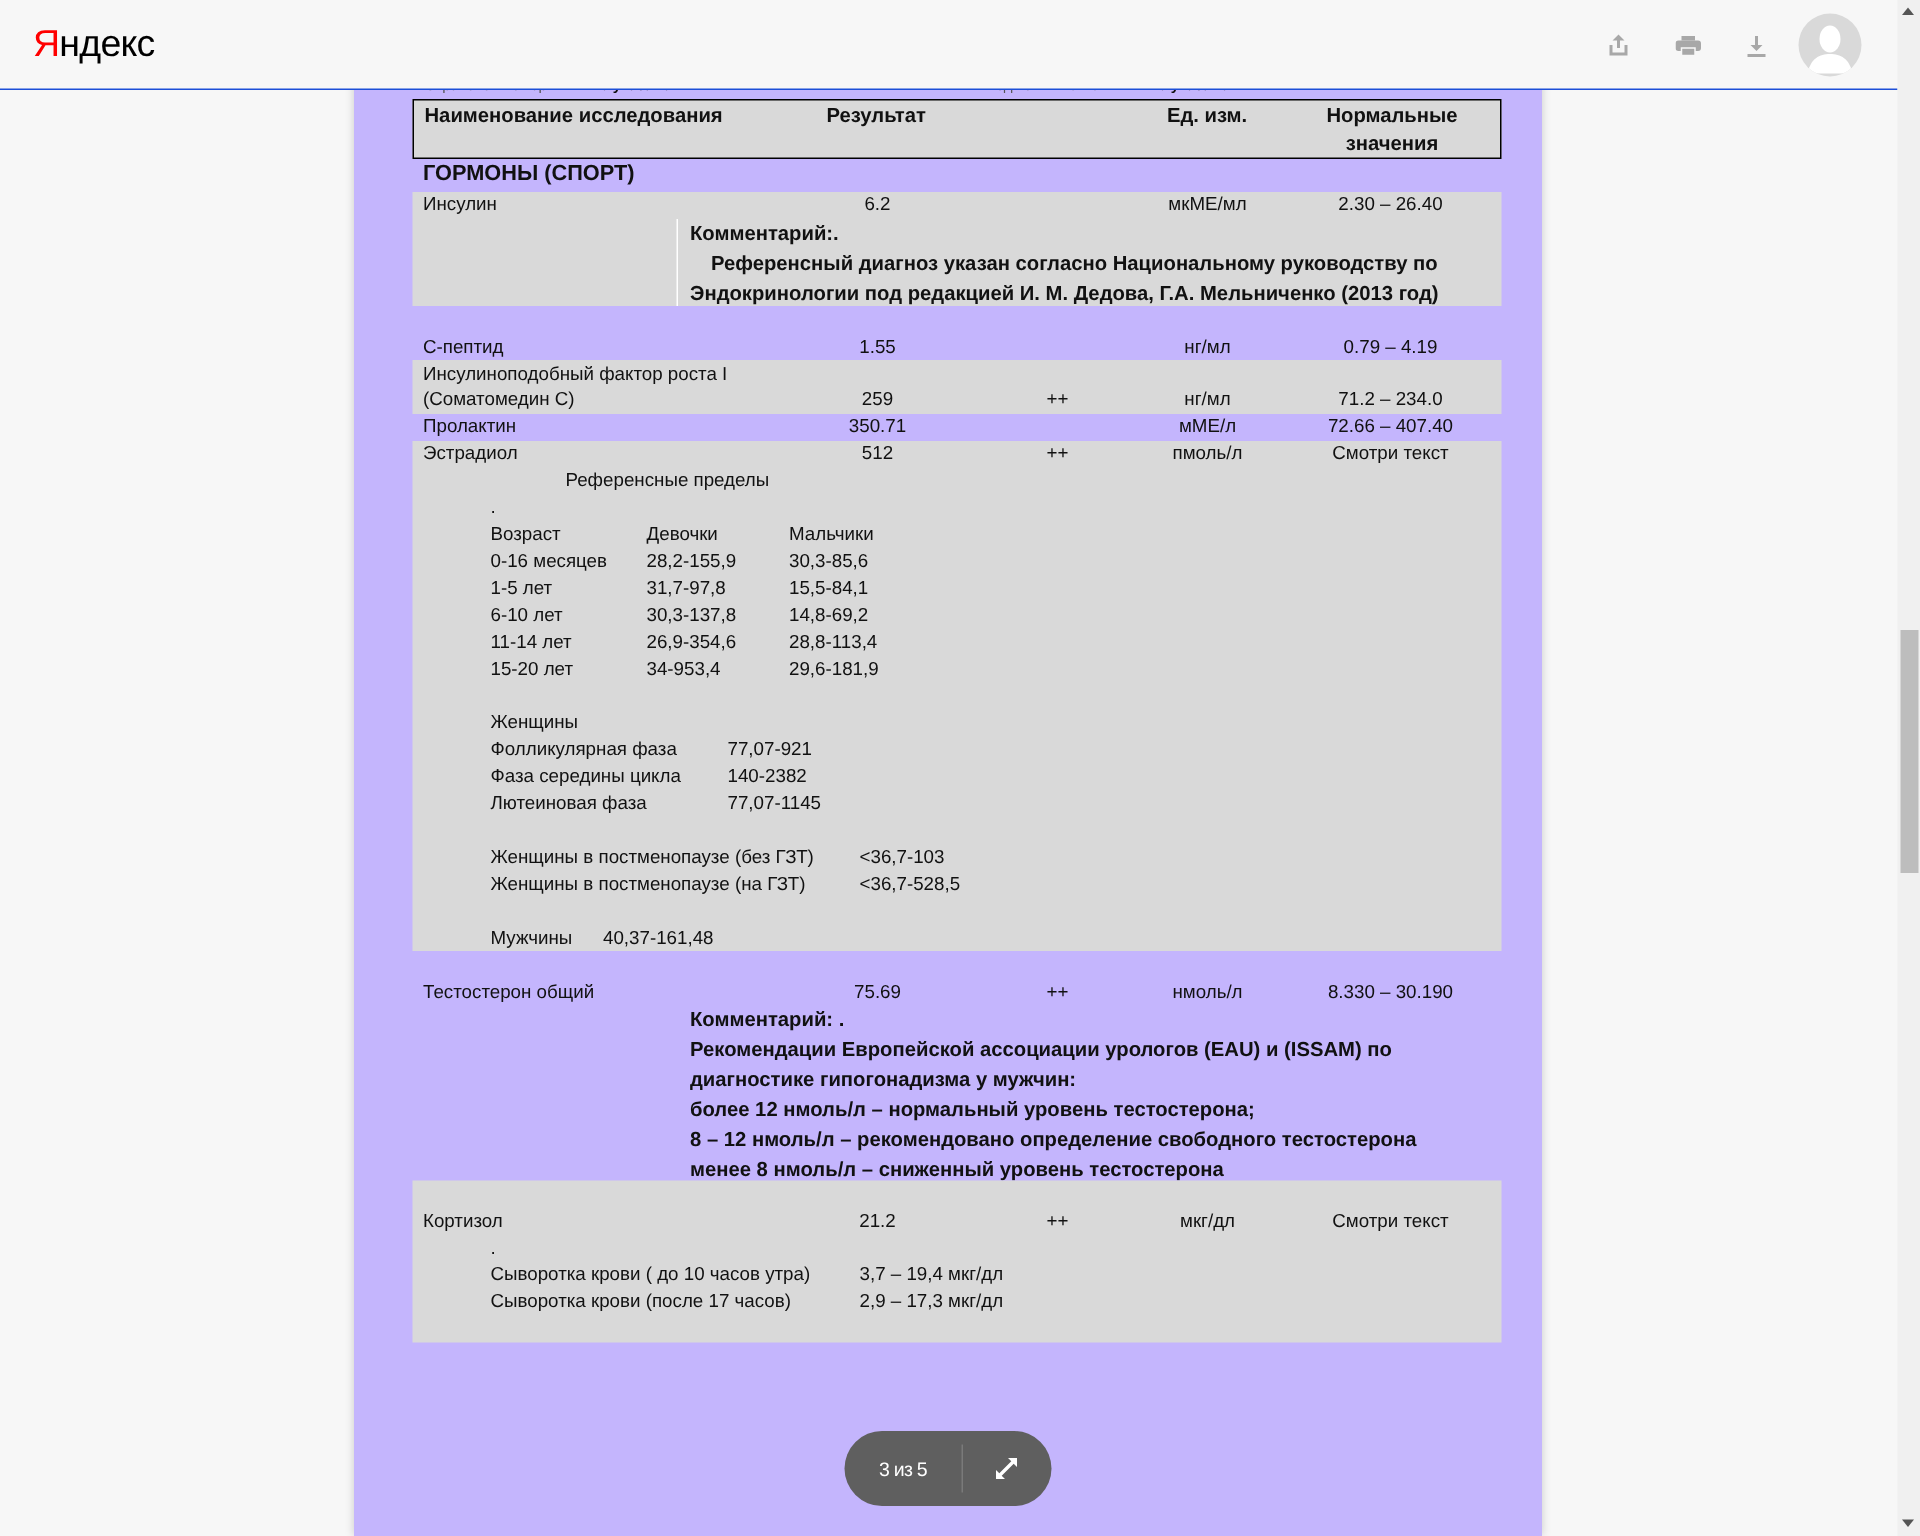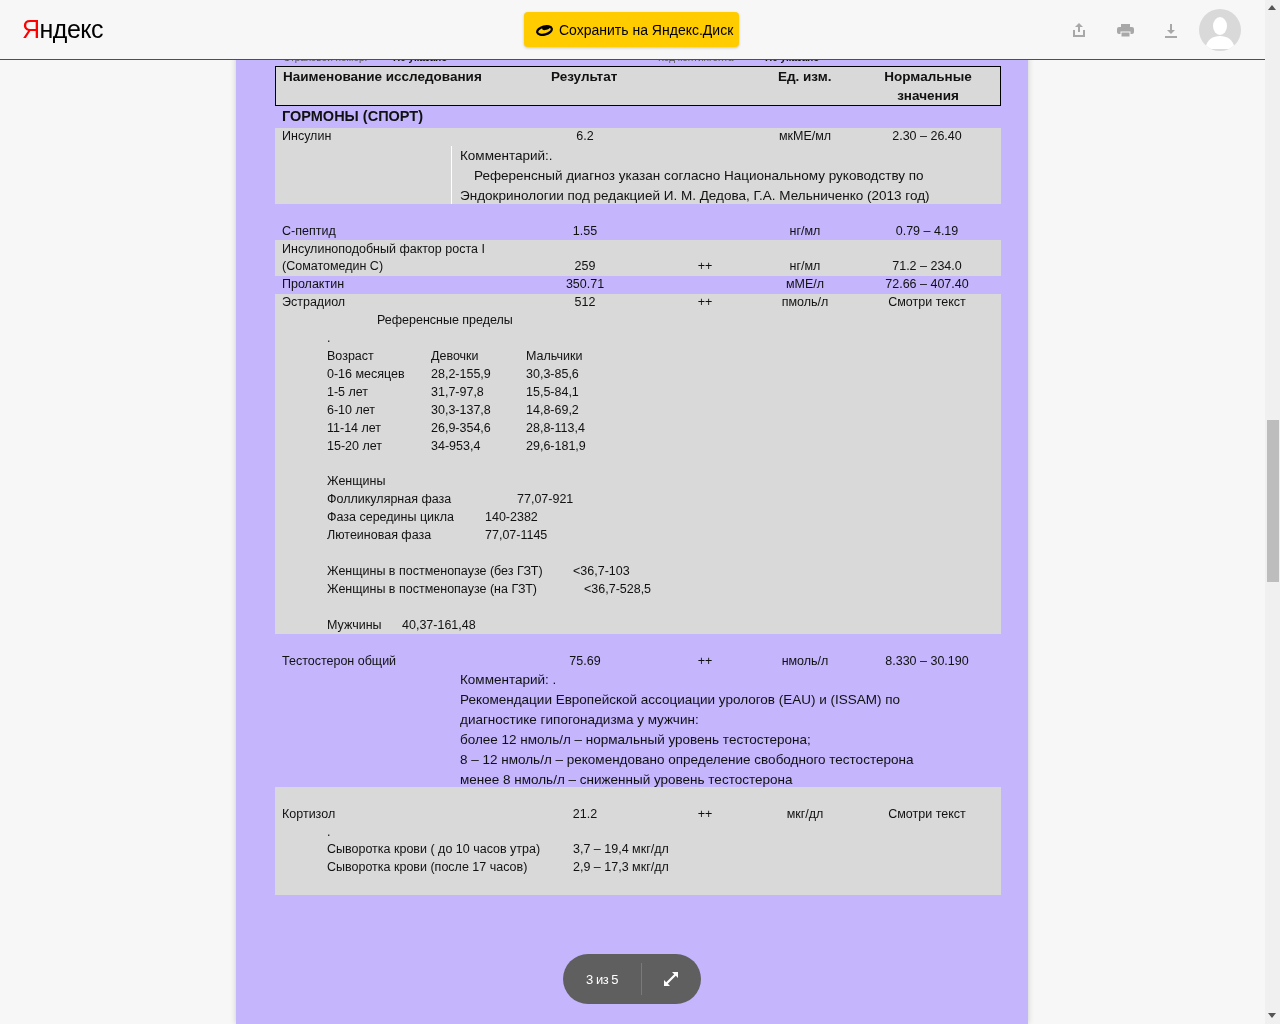--- a/index.html
+++ b/index.html
@@ -15,39 +15,32 @@
   .scroll-up { position: absolute; left: 3px; top: 5px; width: 0; height: 0; border-left: 4px solid transparent; border-right: 4px solid transparent; border-bottom: 5px solid #555; }
   .scroll-down { position: absolute; left: 3px; top: 1013px; width: 0; height: 0; border-left: 4px solid transparent; border-right: 4px solid transparent; border-top: 5px solid #555; }
   .scroll-thumb { position: absolute; left: 2px; top: 420px; width: 12px; height: 162px; background: #bdbdbd; }
   .page { position: absolute; left: 236px; top: 0; width: 792px; height: 1024px; background: #c4b5fd; box-shadow: 0 0 6px rgba(0,0,0,0.18); }
   .doc { position: absolute; left: 39px; top: 50px; width: 726px; font-family: "Liberation Sans", sans-serif; font-size: 12.5px; color: #111; }
   .abs { position: absolute; white-space: nowrap; }
   .gray { position: absolute; background: #d9d9d9; }
   .tbl-head { position: absolute; left: 0; top: 16px; width: 726px; height: 40px; border: 1px solid #000; background: #d9d9d9; font-weight: bold; font-size: 13.5px; }
   .bold { font-weight: bold; text-align: right; }
   .center { text-align: center; }
-  .comment { font-weight: normal; font-size: 13.5px; line-height: 20px; }
+  .comment { font-weight: bold; font-size: 13.5px; line-height: 20px; }
   .pager { position: absolute; left: 563px; top: 954px; width: 138px; height: 50px; background: #5f5f5f; border-radius: 25px; color: #fff; z-index: 4; display: flex; align-items: center; }
   .pager .count { width: 78px; text-align: center; font-size: 13px; letter-spacing: -0.5px; }
   .pager .sep { width: 1px; height: 32px; background: #7a7a7a; }
   .pager .expand { width: 58px; display: flex; justify-content: center; align-items: center; cursor: pointer; }
 </style>
 </head>
 <body>
 
 <div class="header">
   <div class="logo"><span class="first">Я</span><span>ндекс</span></div>
 
-  <button class="save-btn">
-    <svg class="disk-icon" viewBox="0 0 17 12">
-        <ellipse cx="8.5" cy="6.5" rx="7.5" ry="4" fill="none" stroke="#000" stroke-width="2.2" transform="rotate(-15 8.5 6.5)"></ellipse>
-        <ellipse cx="10" cy="4" rx="4" ry="1.8" fill="#000" transform="rotate(-15 10 4)"></ellipse>
-      </svg>
-    <span>Сохранить на Яндекс.Диск</span>
-  </button>
 
   <div class="hdr-icon" style="left:1067px;">
     <svg width="16" height="16" viewBox="0 0 16 16">
         <path d="M8 1 L4 5 H7 V10 H9 V5 H12 Z" fill="#a8a8a8"></path>
         <path d="M2 8 V15 H14 V8 H12 V13 H4 V8 Z" fill="#a8a8a8"></path>
       </svg>
   </div>
   <div class="hdr-icon" style="left:1113px;">
     <svg width="17" height="15" viewBox="0 0 17 15">
         <rect x="4" y="1" width="9" height="3" fill="#a8a8a8"></rect>
@@ -145,30 +138,30 @@
     <div class="abs" style="left:251px; top:353px;">14,8-69,2</div>
     <div class="abs" style="left:52px; top:371px;">11-14 лет</div>
     <div class="abs" style="left:156px; top:371px;">26,9-354,6</div>
     <div class="abs" style="left:251px; top:371px;">28,8-113,4</div>
     <div class="abs" style="left:52px; top:389px;">15-20 лет</div>
     <div class="abs" style="left:156px; top:389px;">34-953,4</div>
     <div class="abs" style="left:251px; top:389px;">29,6-181,9</div>
 
     <div class="abs" style="left:52px; top:424px;">Женщины</div>
     <div class="abs" style="left:52px; top:442px;">Фолликулярная фаза</div>
-    <div class="abs" style="left:210px; top:442px;margin-left:32px;">77,07-921</div>
+    <div class="abs" style="left:210px; top:442px;">77,07-921</div>
     <div class="abs" style="left:52px; top:460px;">Фаза середины цикла</div>
     <div class="abs" style="left:210px; top:460px;">140-2382</div>
     <div class="abs" style="left:52px; top:478px;">Лютеиновая фаза</div>
     <div class="abs" style="left:210px; top:478px;">77,07-1145</div>
 
     <div class="abs" style="left:52px; top:514px;">Женщины в постменопаузе (без ГЗТ)</div>
     <div class="abs" style="left:298px; top:514px;">&lt;36,7-103</div>
     <div class="abs" style="left:52px; top:532px;">Женщины в постменопаузе (на ГЗТ)</div>
-    <div class="abs" style="left:309px; top:532px;text-align:center;">&lt;36,7-528,5</div>
+    <div class="abs" style="left:298px; top:532px;text-align:center;">&lt;36,7-528,5</div>
 
     <div class="abs" style="left:52px; top:568px;">Мужчины</div>
     <div class="abs" style="left:127px; top:568px;">40,37-161,48</div>
 
     <div class="abs" style="left:7px; top:604px;">Тестостерон общий</div>
     <div class="abs center" style="left:270px; top:604px; width:80px;">75.69</div>
     <div class="abs center" style="left:410px; top:604px; width:40px;">++</div>
     <div class="abs center" style="left:490px; top:604px; width:80px;">нмоль/л</div>
     <div class="abs center" style="left:590px; top:604px; width:124px;">8.330 – 30.190</div>
     <div class="abs comment" style="left:185px; top:620px;">Комментарий: .</div>

